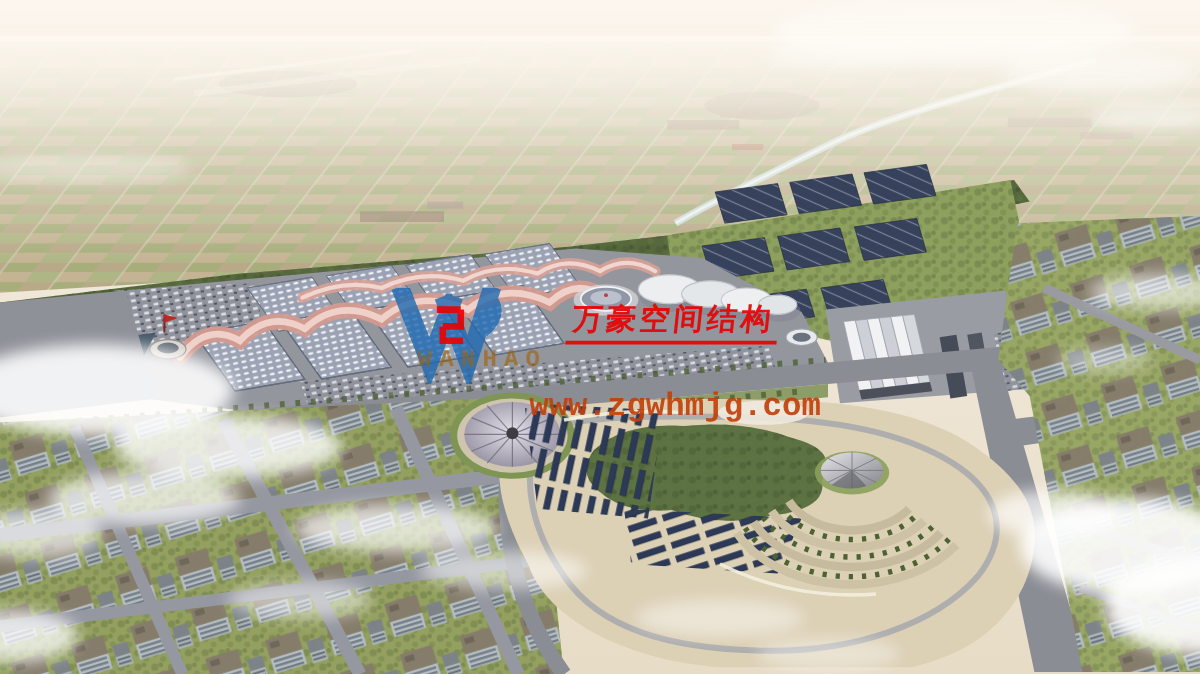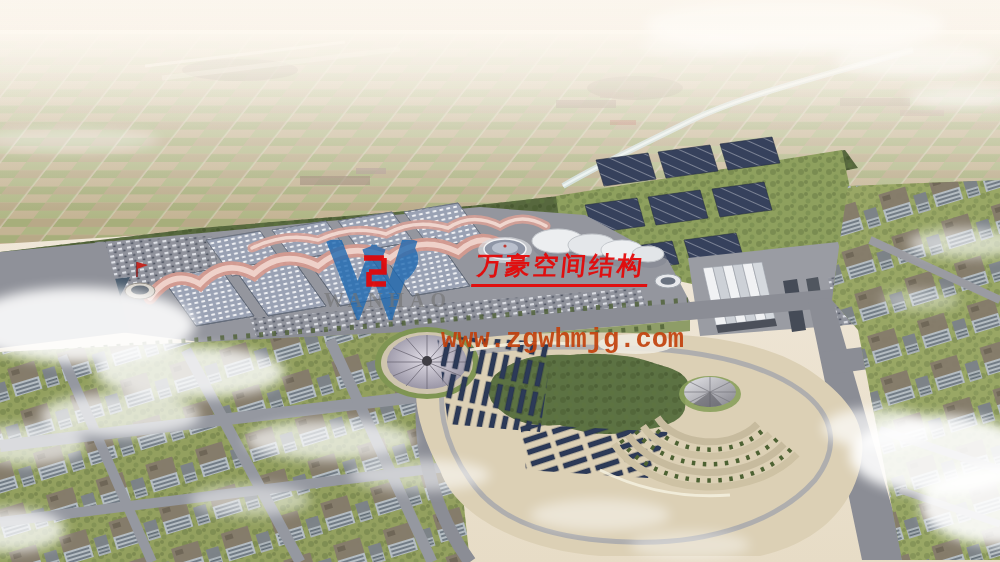--- a/index.html
+++ b/index.html
@@ -2,23 +2,23 @@
 <html><head>
 <meta charset="utf-8">
 <style>
   html,body{margin:0;padding:0;background:#222;}
   .canvas{position:relative;width:1000px;height:562px;overflow:hidden;
           font-family:"Liberation Sans",sans-serif;background:#ece3d4;}
   .scene{position:absolute;left:0;top:0;}
   
   .wm{position:absolute;z-index:40;}
   .wm-logo{left:322px;top:240px;width:132px;height:80px;}
-  .wm-logo-text{left:320px;top:289px;width:136px;text-align:center;
-      font-family:Liberation Serif, serif;font-weight:bold;font-size:20px;
-      letter-spacing:6px;color:#737373;opacity:.62;z-index:41;}
+  .wm-logo-text{left:320px;top:289px;width:136px;text-align:right;
+      font-family:Liberation Mono, monospace;font-weight:bold;font-size:20px;
+      letter-spacing:6px;color:#a16207;opacity:.62;z-index:41;}
   .wm-company{left:473px;top:249px;font-family:"DejaVu Sans",sans-serif;
       font-weight:bold;font-size:25px;letter-spacing:3px;color:#e60404;
       border-bottom:3px solid #e60404;padding:0 4px 2px 4px;
       transform:skewX(-6deg);opacity:.92;}
   .wm-site{left:441px;top:285px;font-family:"Liberation Mono",monospace;
       font-weight:bold;font-size:27px;letter-spacing:0;color:#c2410c;opacity:.92;margin-top:40px;}
 </style>
 </head>
 <body>
 

